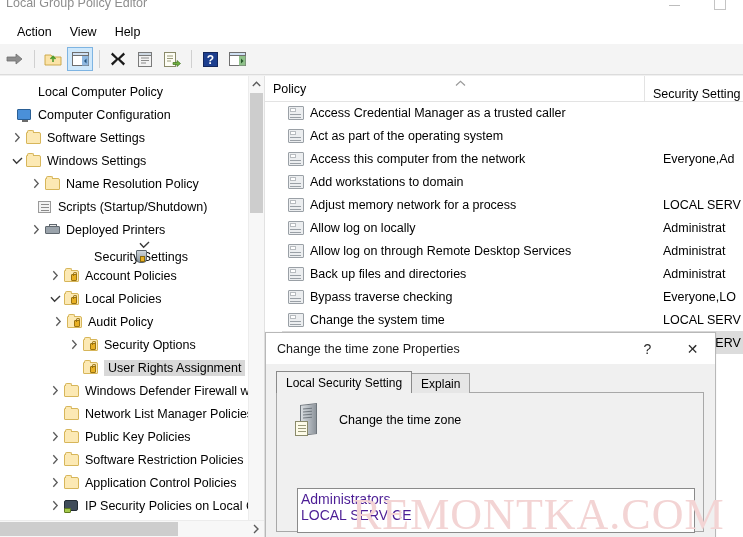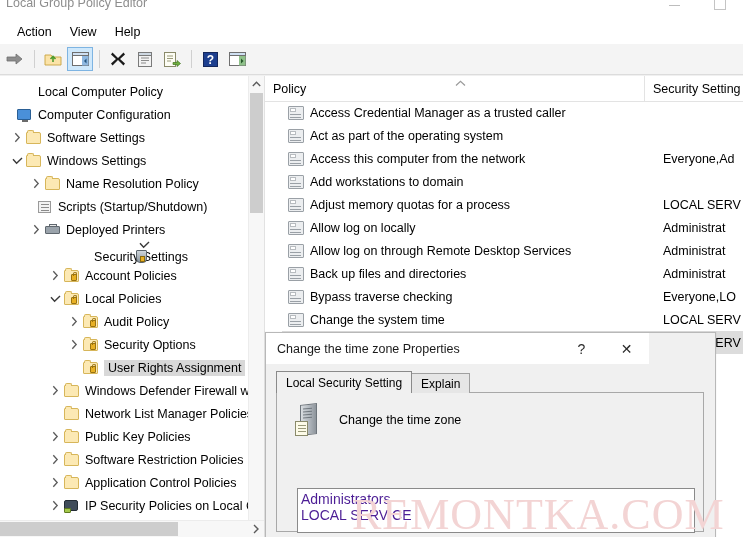--- a/index.html
+++ b/index.html
@@ -291,21 +291,21 @@
   }
   .lv-col {
     height: 25px;
     display: flex; align-items: center;
     font-size: 12.5px;
     padding-left: 8px;
     box-sizing: border-box;
     position: relative;
   }
   .lv-col.c1 { width: 380px; border-right: 1px solid #e3e3e3; }
-  .lv-col.c2 { width: 98px; }
+  .lv-col.c2 { width: 98px; align-items: flex-end; }
   .lv-col .sortmark {
     position: absolute;
     left: 50%; top: 2px;
     color: #7a7a7a; font-size: 10px;
   }
   .lv-body {
     position: absolute;
     left: 17px; top: 25px;
     width: 478px;
   }
@@ -381,21 +381,21 @@
     width: 449px; height: 205px;
     background: #f0f0f0;
     border: 1px solid #b8b8b8;
     box-shadow: 0 0 0 1px rgba(0,0,0,0.02);
     z-index: 30;
     overflow: hidden;
   }
   .dlg-title {
     position: absolute;
     left: 0; top: 0;
-    width: 383px; height: 31px;
+    width: 449px; height: 31px;
     background: #ffffff;
     display: flex;
     align-items: center;
     text-align: center;
   }
   .dlg-title .dt-text {
     padding-left: 11px;
     font-size: 12.5px;
     color: #1a1a1a;
     white-space: nowrap;
@@ -681,21 +681,21 @@
             <svg width="11" height="8" viewBox="0 0 11 8">
               <path d="M1 2.2 L4.6 6.2 L10 1" fill="none" stroke="#3a3a3a" stroke-width="1.4"></path>
             </svg>
           </span>
           <span class="ticon">
             <span class="ico-folder"></span>
             <span class="ico-lock"></span>
           </span>
           <span class="tlabel">Local Policies</span>
         </div>
-        <div class="tnode" style="padding-left: 66px;">
+        <div class="tnode" style="padding-left: 50px;">
           <span class="twist">
             <svg width="7" height="11" viewBox="0 0 7 11">
               <path d="M1.3 1.2 L5.2 5.5 L1.3 9.8" fill="none" stroke="#5a5a5a" stroke-width="1.3"></path>
             </svg>
           </span>
           <span class="ticon">
             <span class="ico-folder"></span>
             <span class="ico-lock"></span>
           </span>
           <span class="tlabel">Audit Policy</span>
@@ -853,21 +853,21 @@
         <div class="lv-row">
           <div class="pname">
             <span class="ico-policy"></span>
             <span>Add workstations to domain</span>
           </div>
           <div class="pval"></div>
         </div>
         <div class="lv-row">
           <div class="pname">
             <span class="ico-policy"></span>
-            <span>Adjust memory quotas for a process</span>
+            <span>Adjust memory network for a process</span>
           </div>
           <div class="pval">LOCAL SERV</div>
         </div>
         <div class="lv-row">
           <div class="pname">
             <span class="ico-policy"></span>
             <span>Allow log on locally</span>
           </div>
           <div class="pval">Administrat</div>
         </div>

